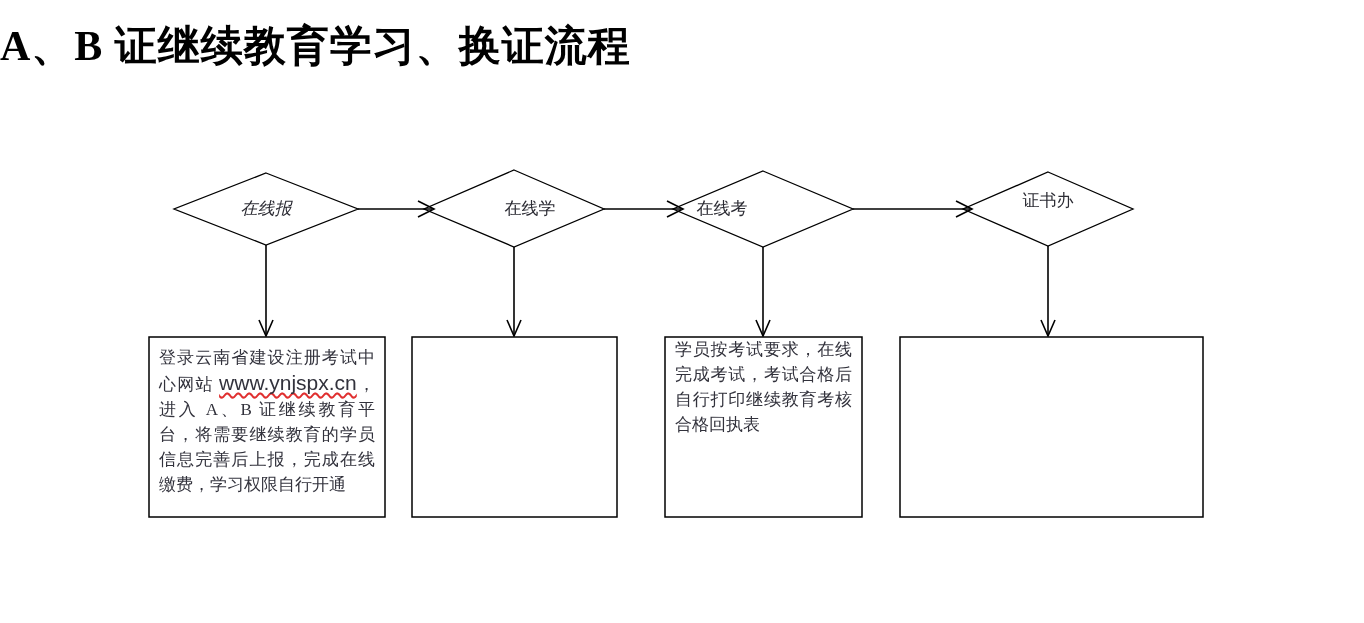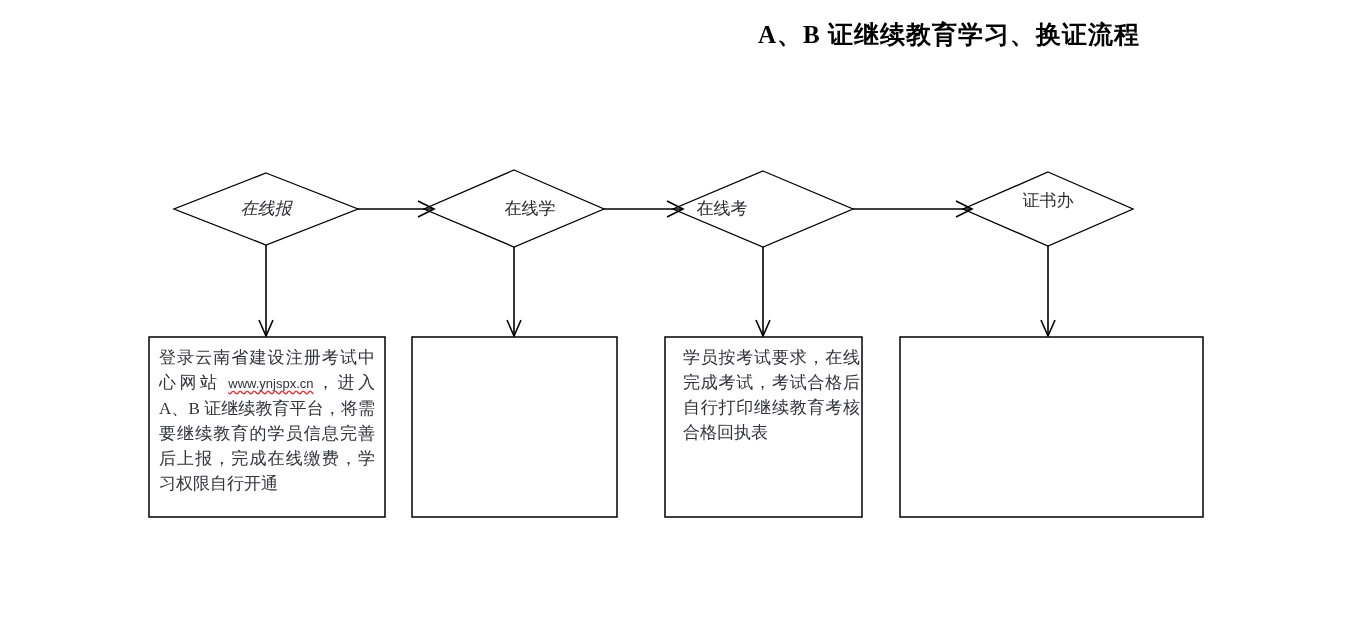--- a/index.html
+++ b/index.html
@@ -16,24 +16,24 @@
     width: 1364px;
     height: 623px;
     background: #ffffff;
     overflow: hidden;
   }
   #page-title {
     position: absolute;
     left: 0;
     top: 18px;
     width: 1140px;
-    text-align: right;
+    text-align: left;
     font-family: "Liberation Serif", "DejaVu Serif", serif;
     font-weight: bold;
-    font-size: 25px;
+    font-size: 42px;
     letter-spacing: 1px;
     color: #000000;
     white-space: nowrap;
   }
   #flow-svg {
     position: absolute;
     left: 0;
     top: 0;
     width: 1364px;
     height: 623px;
@@ -55,21 +55,21 @@
     color: #32323c;
     text-align: justify;
     text-justify: inter-ideograph;
     word-break: break-all;
   }
   .url-misspelled {
     text-decoration: underline wavy #e03030;
     text-decoration-skip-ink: none;
     text-underline-offset: 2px;
     font-family: "Liberation Sans", "DejaVu Sans", sans-serif;
-    font-size: 13px;
+    font-size: 21px;
     color: #32323c;
   }
 </style>
 </head>
 <body>
 
 <div id="canvas">
 
   <div id="page-title">A、B 证继续教育学习、换证流程</div>
 
@@ -120,16 +120,16 @@
   </svg>
 
   <div class="diamond-label" style="left:206px; top:200px; width:120px;font-style:italic;">在线报</div>
   <div class="diamond-label" style="left:470px; top:200px; width:120px;">在线学</div>
   <div class="diamond-label" style="left:662px; top:200px; width:120px;">在线考</div>
   <div class="diamond-label" style="left:988px; top:192px; width:120px;">证书办</div>
 
   <div class="step-box-text" style="left:159px; top:345px; width:216px;"><span>登录云南省建设注册考试中心网站 </span><span class="url-misspelled">www.ynjspx.cn</span><span>，进入 A、B 证继续教育平台，将需要继续教育的学员信息完善后上报，完成在线缴费，学习权限自行开通</span></div>
 
 
-  <div class="step-box-text" style="left:675px; top:345px; width:177px;margin-left:8px;">学员按考试要求，在线完成考试，考试合格后自行打印继续教育考核合格回执表</div>
+  <div class="step-box-text" style="left:675px; top:337px; width:177px;">学员按考试要求，在线完成考试，考试合格后自行打印继续教育考核合格回执表</div>
 
 
 </div>
 
 </body></html>

